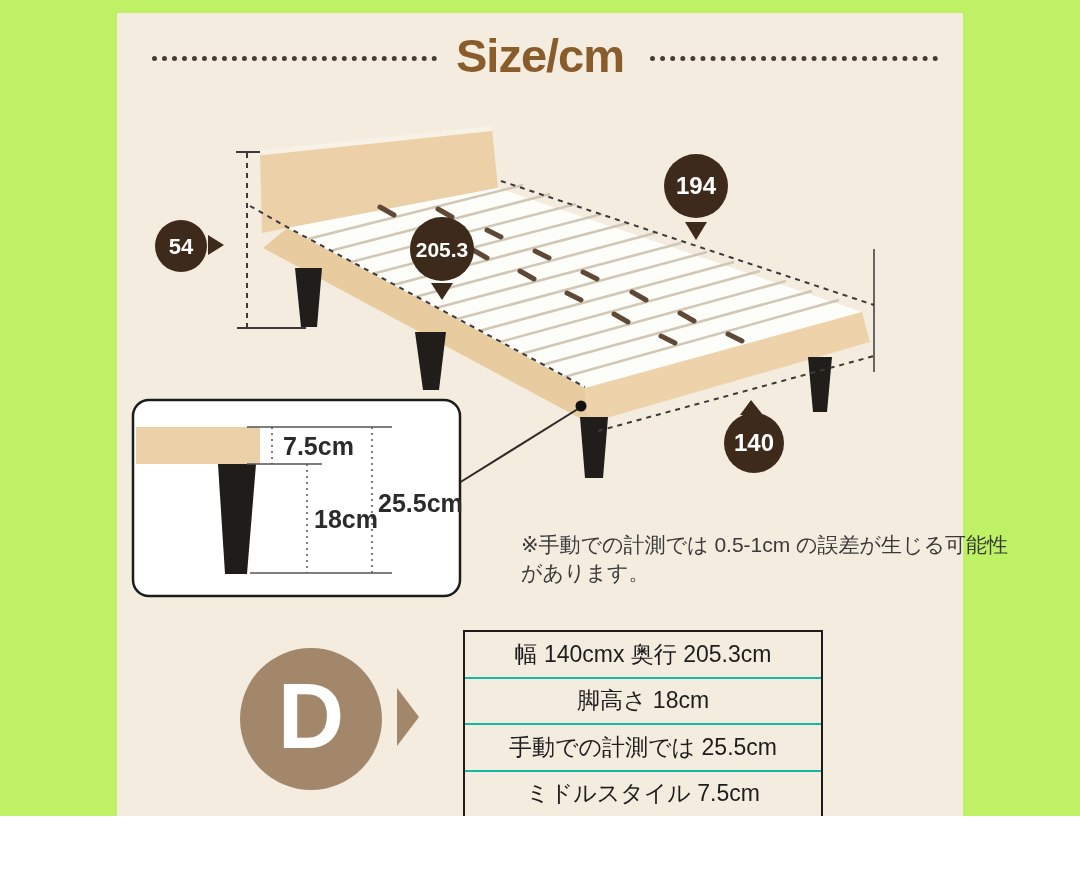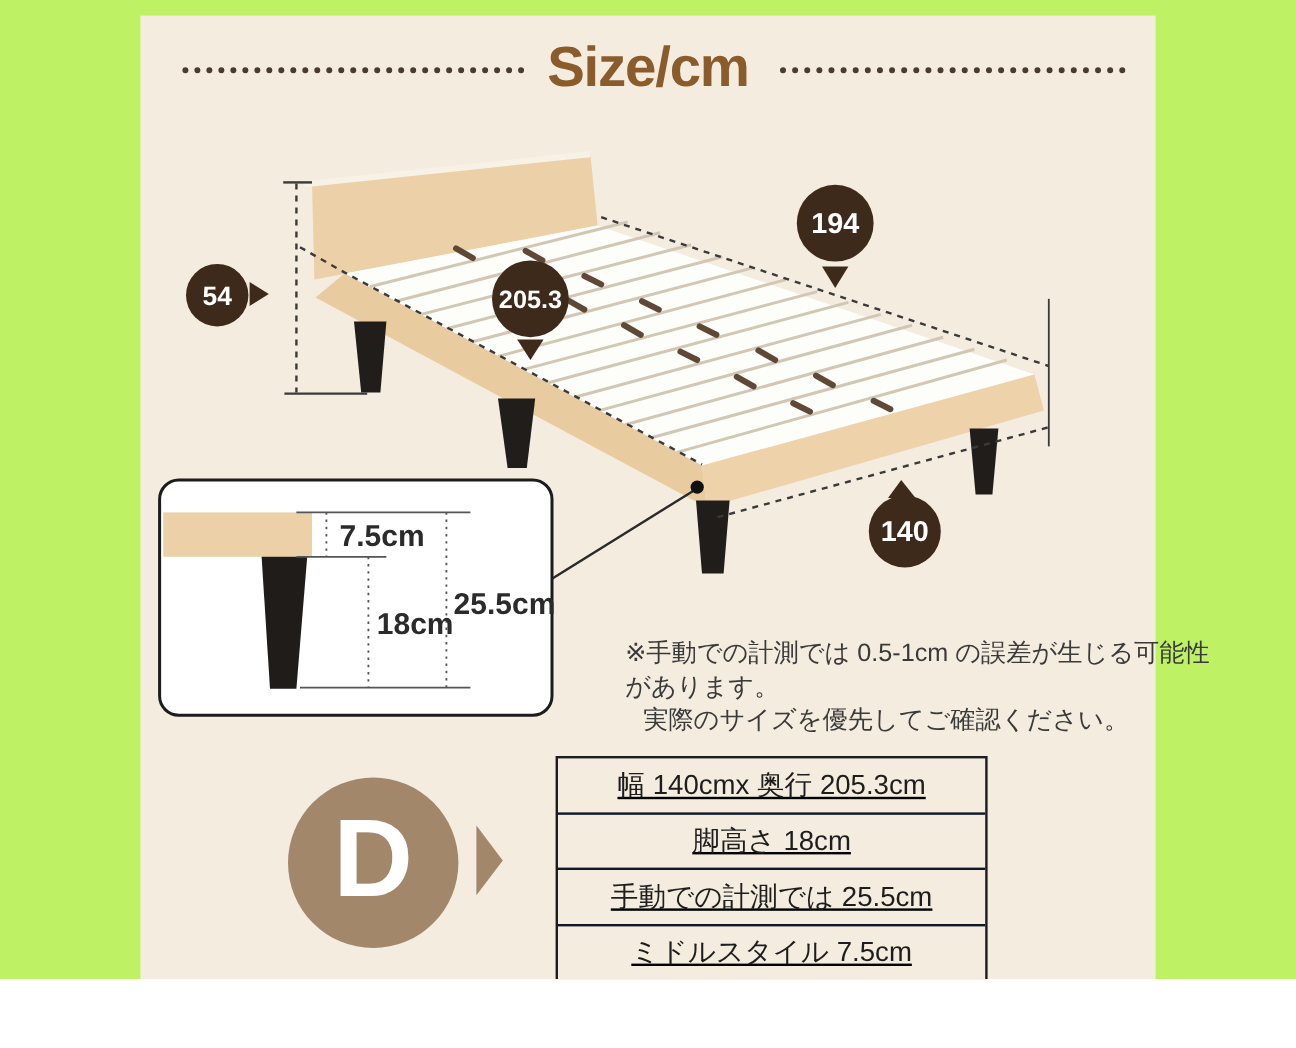--- a/index.html
+++ b/index.html
@@ -20,23 +20,23 @@
   .badge-txt{fill:#ffffff;font-weight:700;}
   .inset-label{fill:#2b2b2b;font-weight:700;font-size:25px;}
 
   
   .note{position:absolute;left:477px;top:531px;width:500px;
         font-size:21px;line-height:28px;font-weight:500;color:#3a3a3a;margin-left:44px;}
   .note .l2{padding-left:15px;}
 
   
   .spec{position:absolute;left:463px;top:630px;width:360px;height:188px;
-        border:2px solid #1c1c1c;box-sizing:border-box;display:flex;flex-direction:column;text-decoration:underline;}
+        border:2px solid #1c1c1c;box-sizing:border-box;display:flex;flex-direction:column;}
   .spec .row{flex:1;display:flex;align-items:center;justify-content:center;
-        font-size:23px;font-weight:500;color:#1d1d1d;border-top:2px solid #0f172a;}
+        font-size:23px;font-weight:500;color:#1d1d1d;border-top:2px solid #14b8a6;}
   .spec .row:first-child{border-top:none;}
 
   
   .size-badge{position:absolute;left:240px;top:648px;width:142px;height:142px;border-radius:50%;
         background:#a3876a;display:flex;align-items:center;justify-content:center;}
   .size-badge span{color:#ffffff;font-size:92px;font-weight:700;line-height:1;padding-bottom:6px;}
   .size-arrow{position:absolute;left:397px;top:688px;width:0;height:0;
         border-top:29px solid transparent;border-bottom:29px solid transparent;
         border-left:22px solid #a3876a;}
 </style>
@@ -145,21 +145,20 @@
         <line x1="372" y1="427" x2="372" y2="573" stroke-dasharray="2 4"></line>
       </g>
       <text class="inset-label" x="283" y="455">7.5cm</text>
       <text class="inset-label" x="314" y="528">18cm</text>
       <text class="inset-label" x="378" y="512">25.5cm</text>
     </g>
   </svg>
 
   <div class="note">
     <div class="l1">※手動での計測では 0.5-1cm の誤差が生じる可能性があります。</div>
-    <div class="l2">実際のサイズを優先してご確認ください。</div>
   </div>
 
   <div class="size-badge">
     <span>D</span>
   </div>
   <div class="size-arrow"></div>
 
   <div class="spec">
     <div class="row">幅 140cmx 奥行 205.3cm</div>
     <div class="row">脚高さ 18cm</div>

